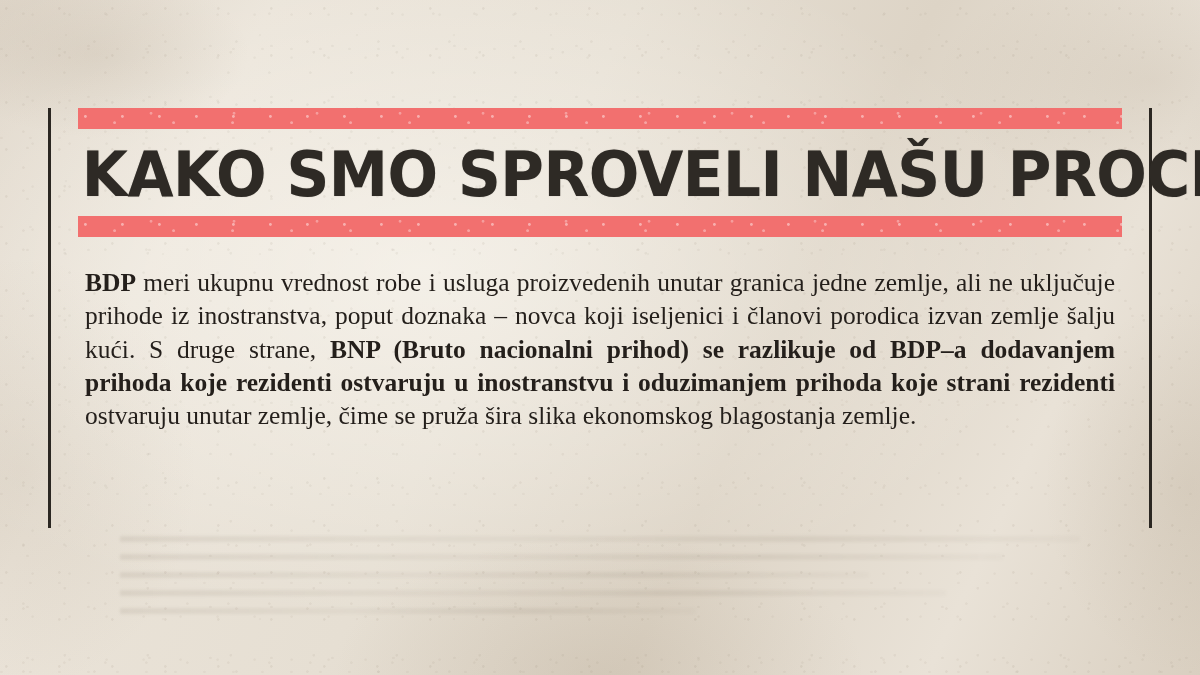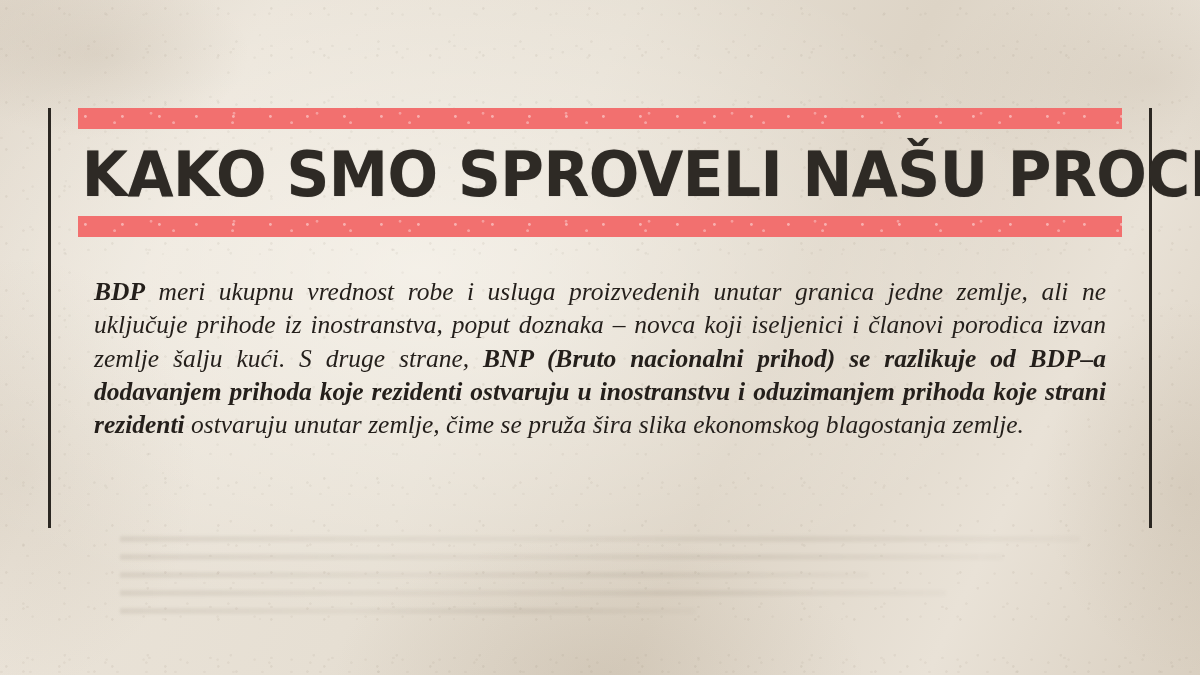--- a/index.html
+++ b/index.html
@@ -126,29 +126,28 @@
     line-height: 1.02;
     letter-spacing: -0.5px;
     color: #2e2a25;
     transform: scaleX(0.96);
     transform-origin: left center;
     white-space: nowrap;
     text-shadow: 0 0 1px rgba(46,42,37,.35);
   }
 
   .body-copy {
-    margin: 12px;
+    margin: 3px;
     padding: 26px 4px 0 4px;
     font-family: "Liberation Serif", serif;
     font-size: 25.5px;
     line-height: 1.30;
     color: #241f1b;
     text-align: justify;
     text-justify: inter-word;
-    font-style: italic;
   }
   .body-copy b { font-weight: bold; }
 </style>
 </head>
 <body>
 
 <div class="page">
   <div class="grain"></div>
   <div class="blotch"></div>
 

